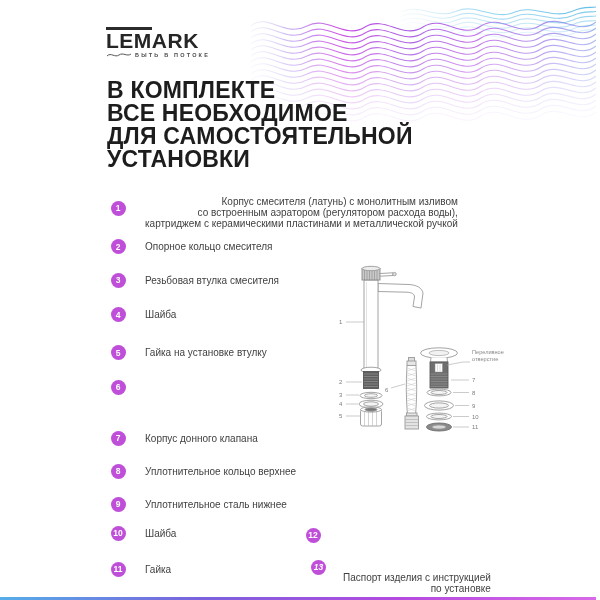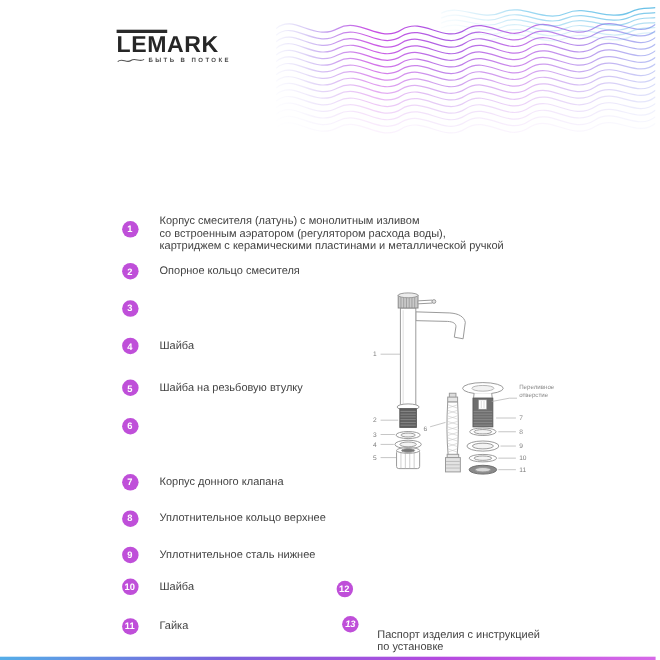--- a/index.html
+++ b/index.html
@@ -14,21 +14,21 @@
   
   #waves{position:absolute;right:0;top:0;width:345px;height:125px;}
   
   #heading{position:absolute;left:107px;top:79px;font-size:23px;line-height:23px;
            font-weight:bold;color:#1d1d1d;white-space:pre-line;letter-spacing:0.2px;}
   
   .item{position:absolute;}
   .badge{position:absolute;left:0;width:15px;height:15px;border-radius:50%;
          background:#bf4fd9;color:#fff;font-size:8.5px;font-weight:bold;
          display:flex;align-items:center;justify-content:center;}
-  .itext{margin-left:34.5px;font-size:10px;line-height:11px;color:#414141;white-space:pre-line;}
+  .itext{margin-left:34.5px;font-size:10px;line-height:11px;color:#414141;white-space:pre-line;text-align:right;}
   .col2 .itext{margin-left:37.5px;margin-top:44px;}
   
   #diagram{position:absolute;left:335px;top:258px;width:195px;height:185px;}
   #diagram text{font-family:"Liberation Sans",sans-serif;font-size:6px;fill:#7d7d7d;}
   #diagram .ovf{font-size:5.6px;fill:#8a8a8a;}
   
   #gbar{position:absolute;left:0;top:597px;width:600px;height:3px;
         background:linear-gradient(90deg,#55aee8,#7a62dc,#b44adf,#d86ae8);}
 </style>
 </head>
@@ -87,41 +87,46 @@
     <div class="topline"></div>
     <div class="word">LEMARK</div>
     <div class="tagrow">
       <svg width="26" height="8" viewBox="0 0 26 8">
         <path d="M1,5 C5,1 9,7 13,4 C17,1 21,6 25,3" stroke="#555" stroke-width="1" fill="none"></path>
       </svg>
       <span class="tagline">БЫТЬ В ПОТОКЕ</span>
     </div>
   </div>
 
+  <div id="heading">В КОМПЛЕКТЕ
+ВСЕ НЕОБХОДИМОЕ
+ДЛЯ  САМОСТОЯТЕЛЬНОЙ
+УСТАНОВКИ</div>
 
   <div class="item" style="left:110.5px;top:196px;">
     <span class="badge" style="top:4.5px;">1</span>
     <div class="itext">Корпус смесителя (латунь) с монолитным изливом
 со встроенным  аэратором (регулятором расхода воды),
 картриджем с керамическими пластинами и металлической ручкой</div>
   </div>
   <div class="item" style="left:110.5px;top:241px;">
     <span class="badge" style="top:-2px;">2</span>
     <div class="itext">Опорное кольцо смесителя</div>
   </div>
   <div class="item" style="left:110.5px;top:274.5px;">
     <span class="badge" style="top:-2px;">3</span>
+    <div class="itext">Резьбовая втулка смесителя</div>
   </div>
   <div class="item" style="left:110.5px;top:309px;">
     <span class="badge" style="top:-2px;">4</span>
     <div class="itext">Шайба</div>
   </div>
   <div class="item" style="left:110.5px;top:347px;">
     <span class="badge" style="top:-2px;">5</span>
-    <div class="itext">Шайба на резьбовую втулку</div>
+    <div class="itext">Гайка на установке втулку</div>
   </div>
   <div class="item" style="left:110.5px;top:376.5px;">
     <span class="badge" style="top:3px;">6</span>
   </div>
   <div class="item" style="left:110.5px;top:432.5px;">
     <span class="badge" style="top:-2px;">7</span>
     <div class="itext">Корпус донного клапана</div>
   </div>
   <div class="item" style="left:110.5px;top:465.5px;">
     <span class="badge" style="top:-2px;">8</span>

